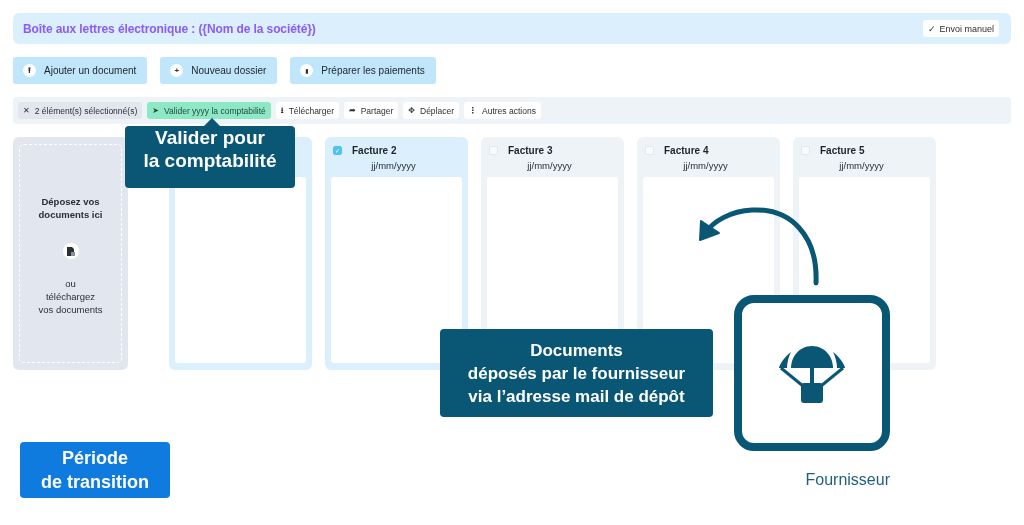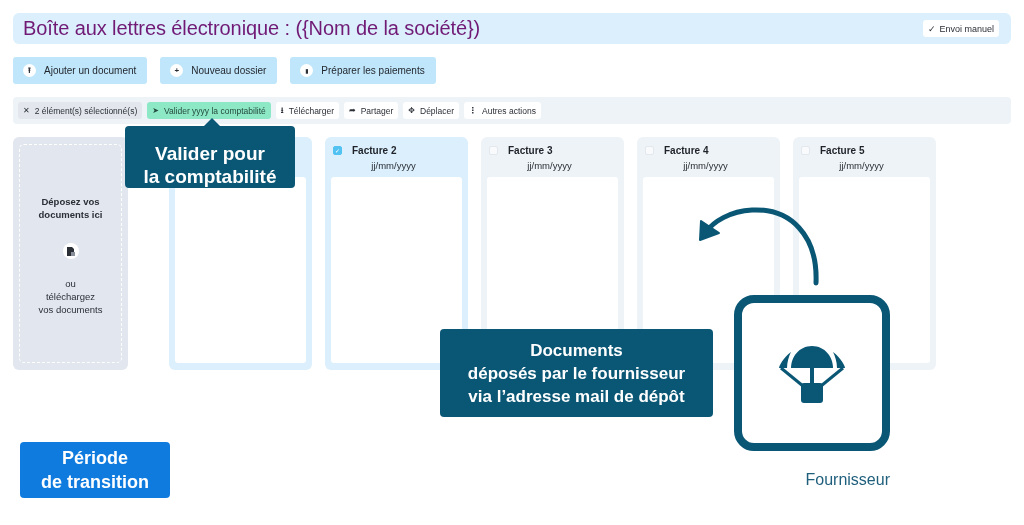--- a/index.html
+++ b/index.html
@@ -5,21 +5,21 @@
     * { box-sizing: border-box; margin: 0; padding: 0; }
     html, body { width: 1024px; height: 525px; overflow: hidden; background: #ffffff; }
     body { font-family: "Liberation Sans", "DejaVu Sans", sans-serif; color: #2b2f36; position: relative; }
 
     .header {
       position: absolute; left: 13px; top: 13px; width: 998px; height: 31px;
       background: #dbeffc; border-radius: 6px;
       display: flex; align-items: center; justify-content: space-between;
       padding: 0 12px 0 10px;
     }
-    .header-title { font-size: 20px; font-weight: normal; color: #701a75; letter-spacing: -0.1px; }
+    .header-title { font-size: 12px; font-weight: bold; color: #8b5cf6; letter-spacing: -0.1px; }
     .envoi-btn {
       background: #ffffff; border-radius: 3px; height: 17px;
       display: flex; align-items: center; gap: 4px; padding: 0 5px;
       font-size: 9px; color: #2b2f36;
     }
     .envoi-btn .chk { font-size: 9px; color: #2b2f36; }
 
     .primary-actions { position: absolute; left: 13px; top: 57px; display: flex; gap: 13px; }
     .pa-btn {
       height: 27px; background: #bfe6fb; border-radius: 3px;
@@ -76,21 +76,21 @@
       font-size: 6px; color: #fff; line-height: 1;
     }
     .card.selected .card-check { background: #52c2f2; border-color: #52c2f2; }
     .card-title { position: absolute; left: 19px; top: 0; font-size: 10px; font-weight: bold; color: #1f2329; }
     .card-date { position: absolute; left: 0; right: 0; top: 15px; text-align: center; font-size: 9.5px; color: #2b2f36; padding-right: 8px; }
     .card-preview { position: absolute; left: 6px; right: 6px; top: 40px; bottom: 7px; background: #ffffff; border-radius: 3px; }
 
     .tooltip {
       position: absolute; left: 125px; top: 126px; width: 170px; height: 62px;
       background: #0a5775; border-radius: 4px; color: #ffffff;
-      display: flex; align-items: flex-end; justify-content: center; text-align: center;
+      display: flex; align-items: flex-start; justify-content: center; text-align: center;
       font-size: 19px; font-weight: bold; line-height: 23px;
     }
     .tooltip::before {
       content: ""; position: absolute; left: 78px; top: -8px;
       border-left: 9px solid transparent; border-right: 9px solid transparent;
       border-bottom: 9px solid #0a5775;
     }
 
     .docs-callout {
       position: absolute; left: 440px; top: 329px; width: 273px; height: 88px;

